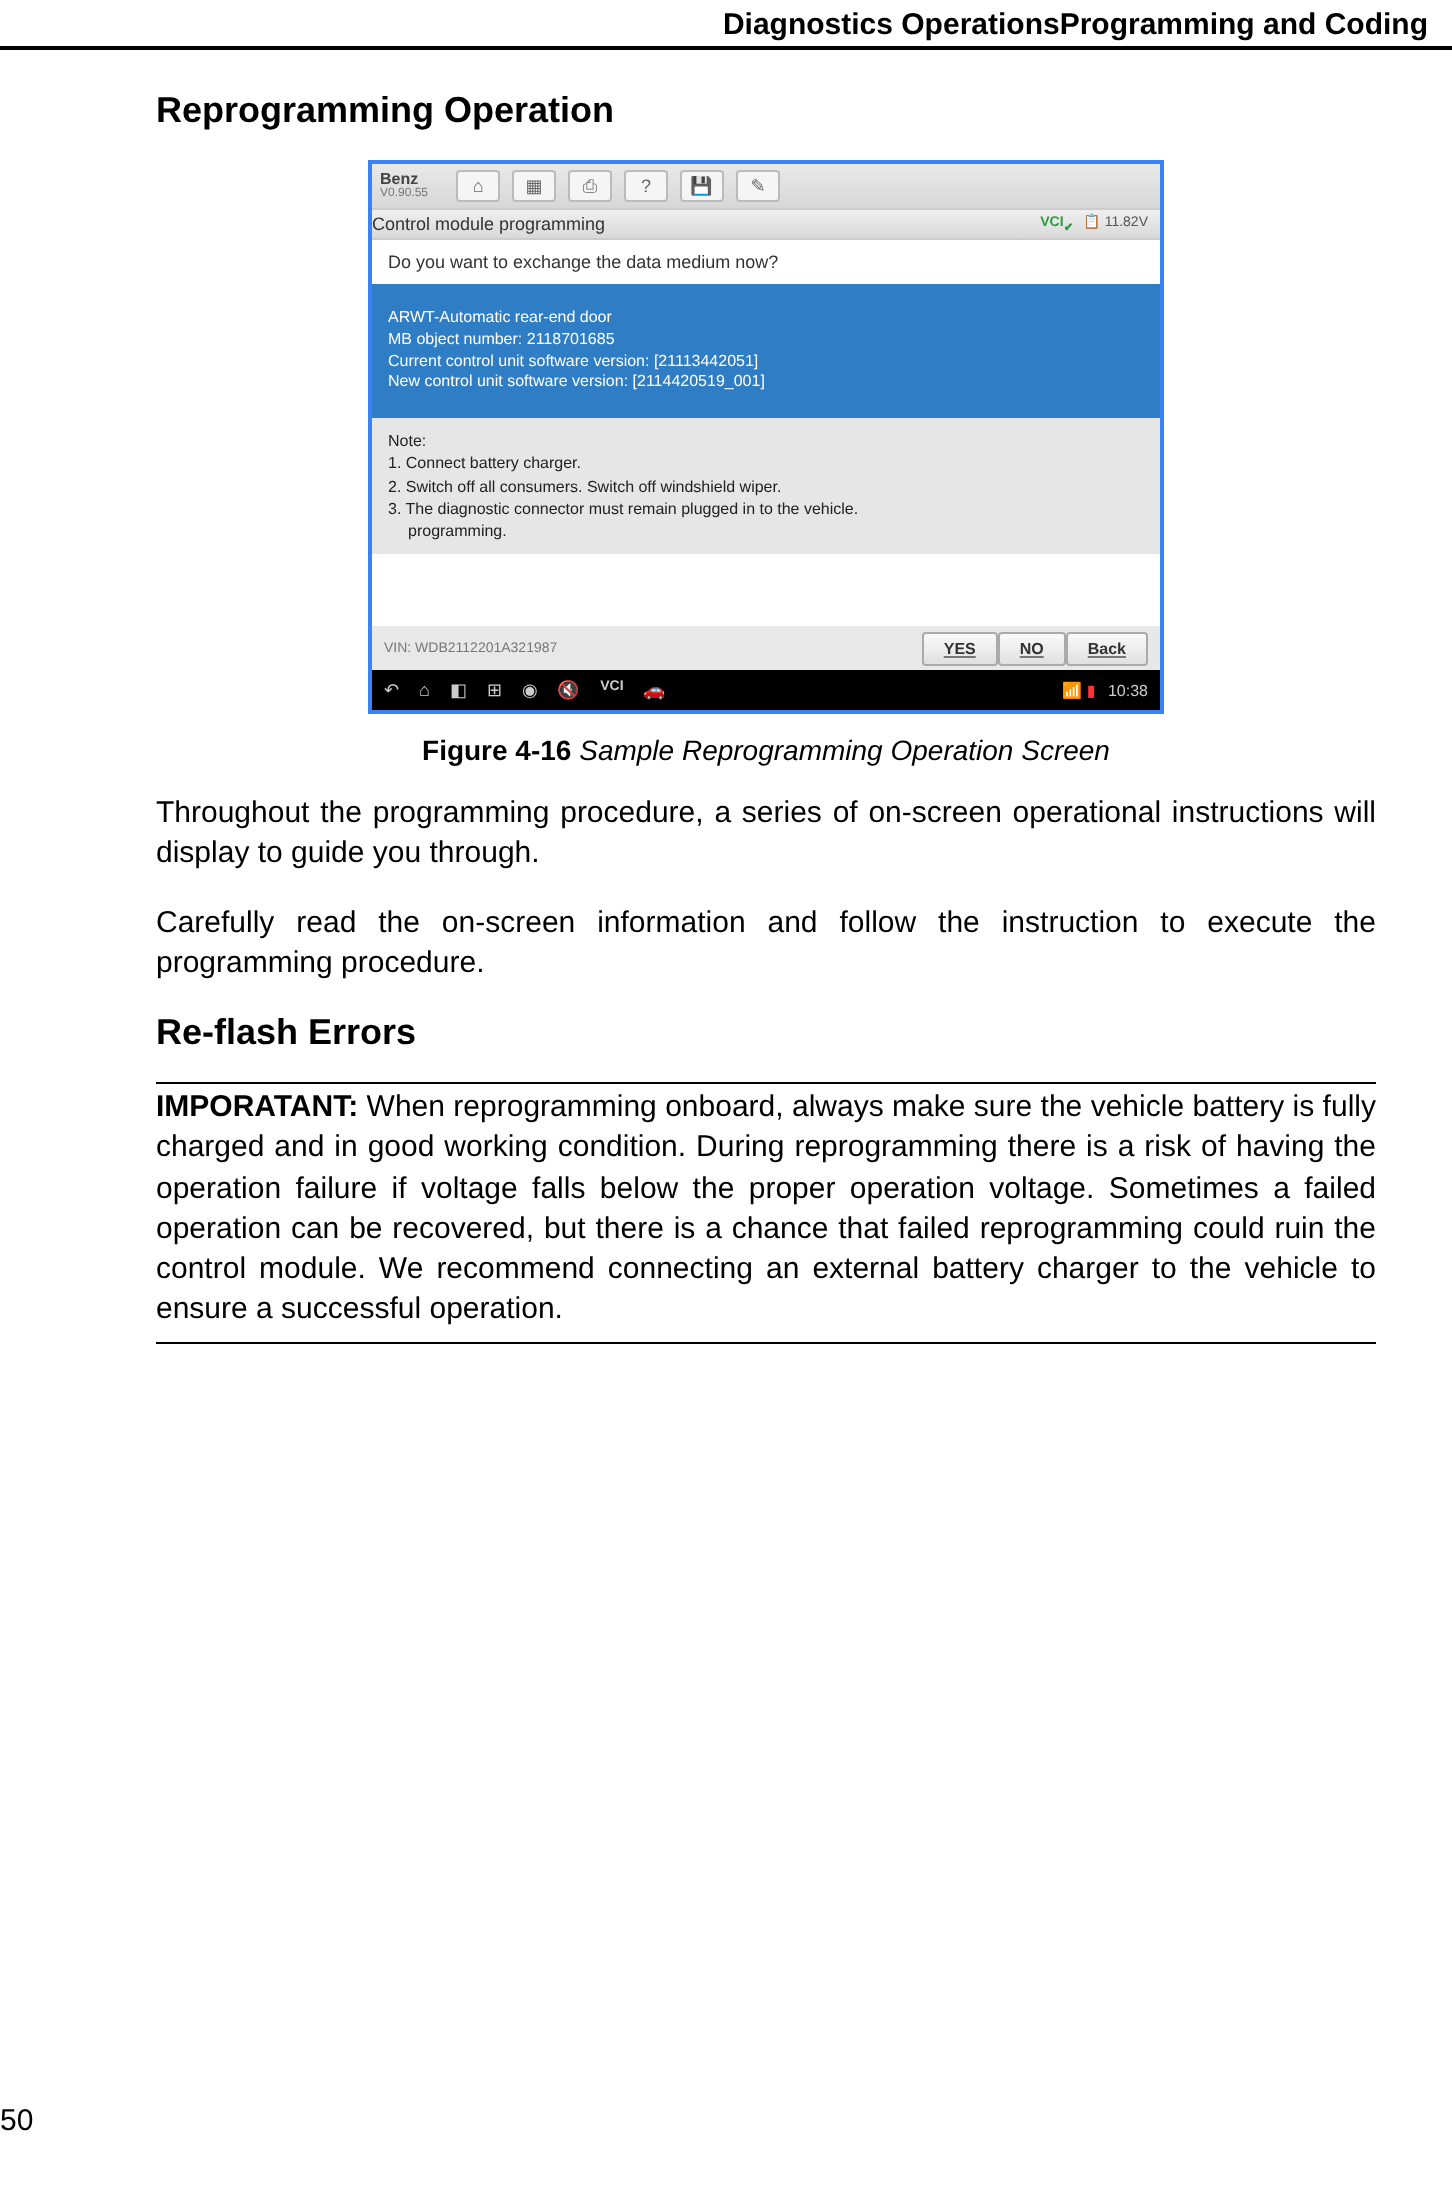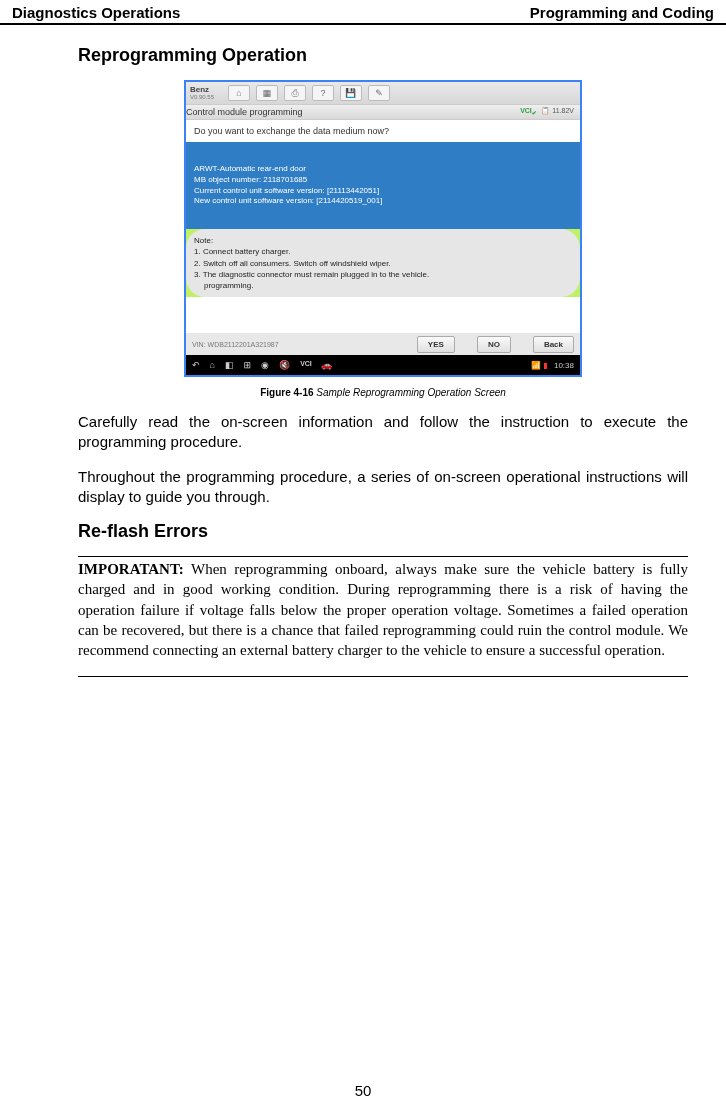--- a/index.html
+++ b/index.html
@@ -10,21 +10,21 @@
     body {
       font-family: Arial, Helvetica, sans-serif;
       width: 726px;
       height: 1105px;
       background: #fff;
       padding: 0;
       position: relative;
     }
     .page-header {
       display: flex;
-      justify-content: space-between;
+      justify-content: flex-end;
       padding: 4px 12px 2px 12px;
       font-weight: bold;
       font-size: 15px;
       border-bottom: 2px solid #000;
     }
     .content {
       padding: 20px 38px 10px 78px;
     }
     h2 {
       font-size: 18px;
@@ -112,50 +112,50 @@
       color: #333;
       font-size: 9px;
     }
     .ss-question {
       padding: 6px 8px;
       background:#fff;
     }
     .ss-bluebox {
       background: #2f7dc4;
       color: #fff;
-      padding: 22px 8px;
+      padding: 12px 8px;
       line-height: 1.35;
       font-size: 8px;
     }
     .ss-note {
       background: #e6e6e6;
       color: #222;
       padding: 6px 8px;
       line-height: 1.4;
       font-size: 8px;
-      border-radius: 19px;
     }
     .ss-note-indent { padding-left: 10px; }
     .ss-gap {
       height: 36px;
       background:#fff;
     }
     .ss-vin-row {
       background: #e8e8e8;
       display:flex;
       align-items:center;
       height:22px;
       padding:0 6px;
       font-size:7px;
       color:#777;
     }
     .ss-btns {
       margin-left:auto;
       display:flex;
-      gap:22px;
+      gap:0;
+      text-decoration:underline;
     }
     .ss-btn {
       background: linear-gradient(#fafafa,#e0e0e0);
       border:1px solid #aaa;
       border-radius:2px;
       padding:3px 10px;
       font-size:8px;
       color:#333;
       font-weight:bold;
     }
@@ -165,41 +165,39 @@
       display:flex;
       align-items:center;
       padding:0 6px;
       color:#ccc;
       font-size:9px;
     }
     .ss-bottom-icons { display:flex; gap:10px; }
     .ss-bottom-time { margin-left:auto; font-size:8px; }
     .ss-bottom-batt { color:#ff3333; margin-right:4px; }
     .figure-caption {
-      font-size: 10px;
+      font-size: 14px;
       margin-top:10px;
     }
     .figure-caption .bold { font-weight: bold; }
     .figure-caption .italic { font-style: italic; }
     .important-block {
       border-top:1px solid #000;
       border-bottom:1px solid #000;
-      padding:2px 0 16px 0;
+      padding:2px 0 5px 0;
       margin-top:6px;
-      font-family:Liberation Serif, serif;
     }
     .important-block p {
       margin-bottom:0;
     }
     .page-num {
       position: absolute;
-      bottom: 6px;
+      bottom: 36px;
       left: 0;
       right: 0;
-      text-align: center;
       font-size: 15px;
     }
     .strong { font-weight: bold; }
   </style>
 </head>
 <body>
 
 <div class="page-header">
   <span>Diagnostics Operations</span>
   <span>Programming and Coding</span>
@@ -272,22 +270,22 @@
           <span class="ss-bottom-batt">▮</span>
           <span>10:38</span>
         </div>
       </div>
     </div>
     <div class="figure-caption">
       <span class="bold">Figure 4-16</span><span class="italic"> Sample Reprogramming Operation Screen</span>
     </div>
   </div>
 
+  <p class="body-text">Throughout the programming procedure, a series of on-screen operational instructions will display to guide you through.</p>
   <p class="body-text">Carefully read the on-screen information and follow the instruction to execute the programming procedure.</p>
-  <p class="body-text">Throughout the programming procedure, a series of on-screen operational instructions will display to guide you through.</p>
 
   <h2>Re-flash Errors</h2>
 
   <div class="important-block">
     <p class="body-text"><span class="strong">IMPORATANT:</span><span> When reprogramming onboard, always make sure the vehicle battery is fully charged and in good working condition. During reprogramming there is a risk of having the operation failure if voltage falls below the proper operation voltage. Sometimes a failed operation can be recovered, but there is a chance that failed reprogramming could ruin the control module. We recommend connecting an external battery charger to the vehicle to ensure a successful operation.</span></p>
   </div>
 </div>
 
 <div class="page-num">50</div>
 

